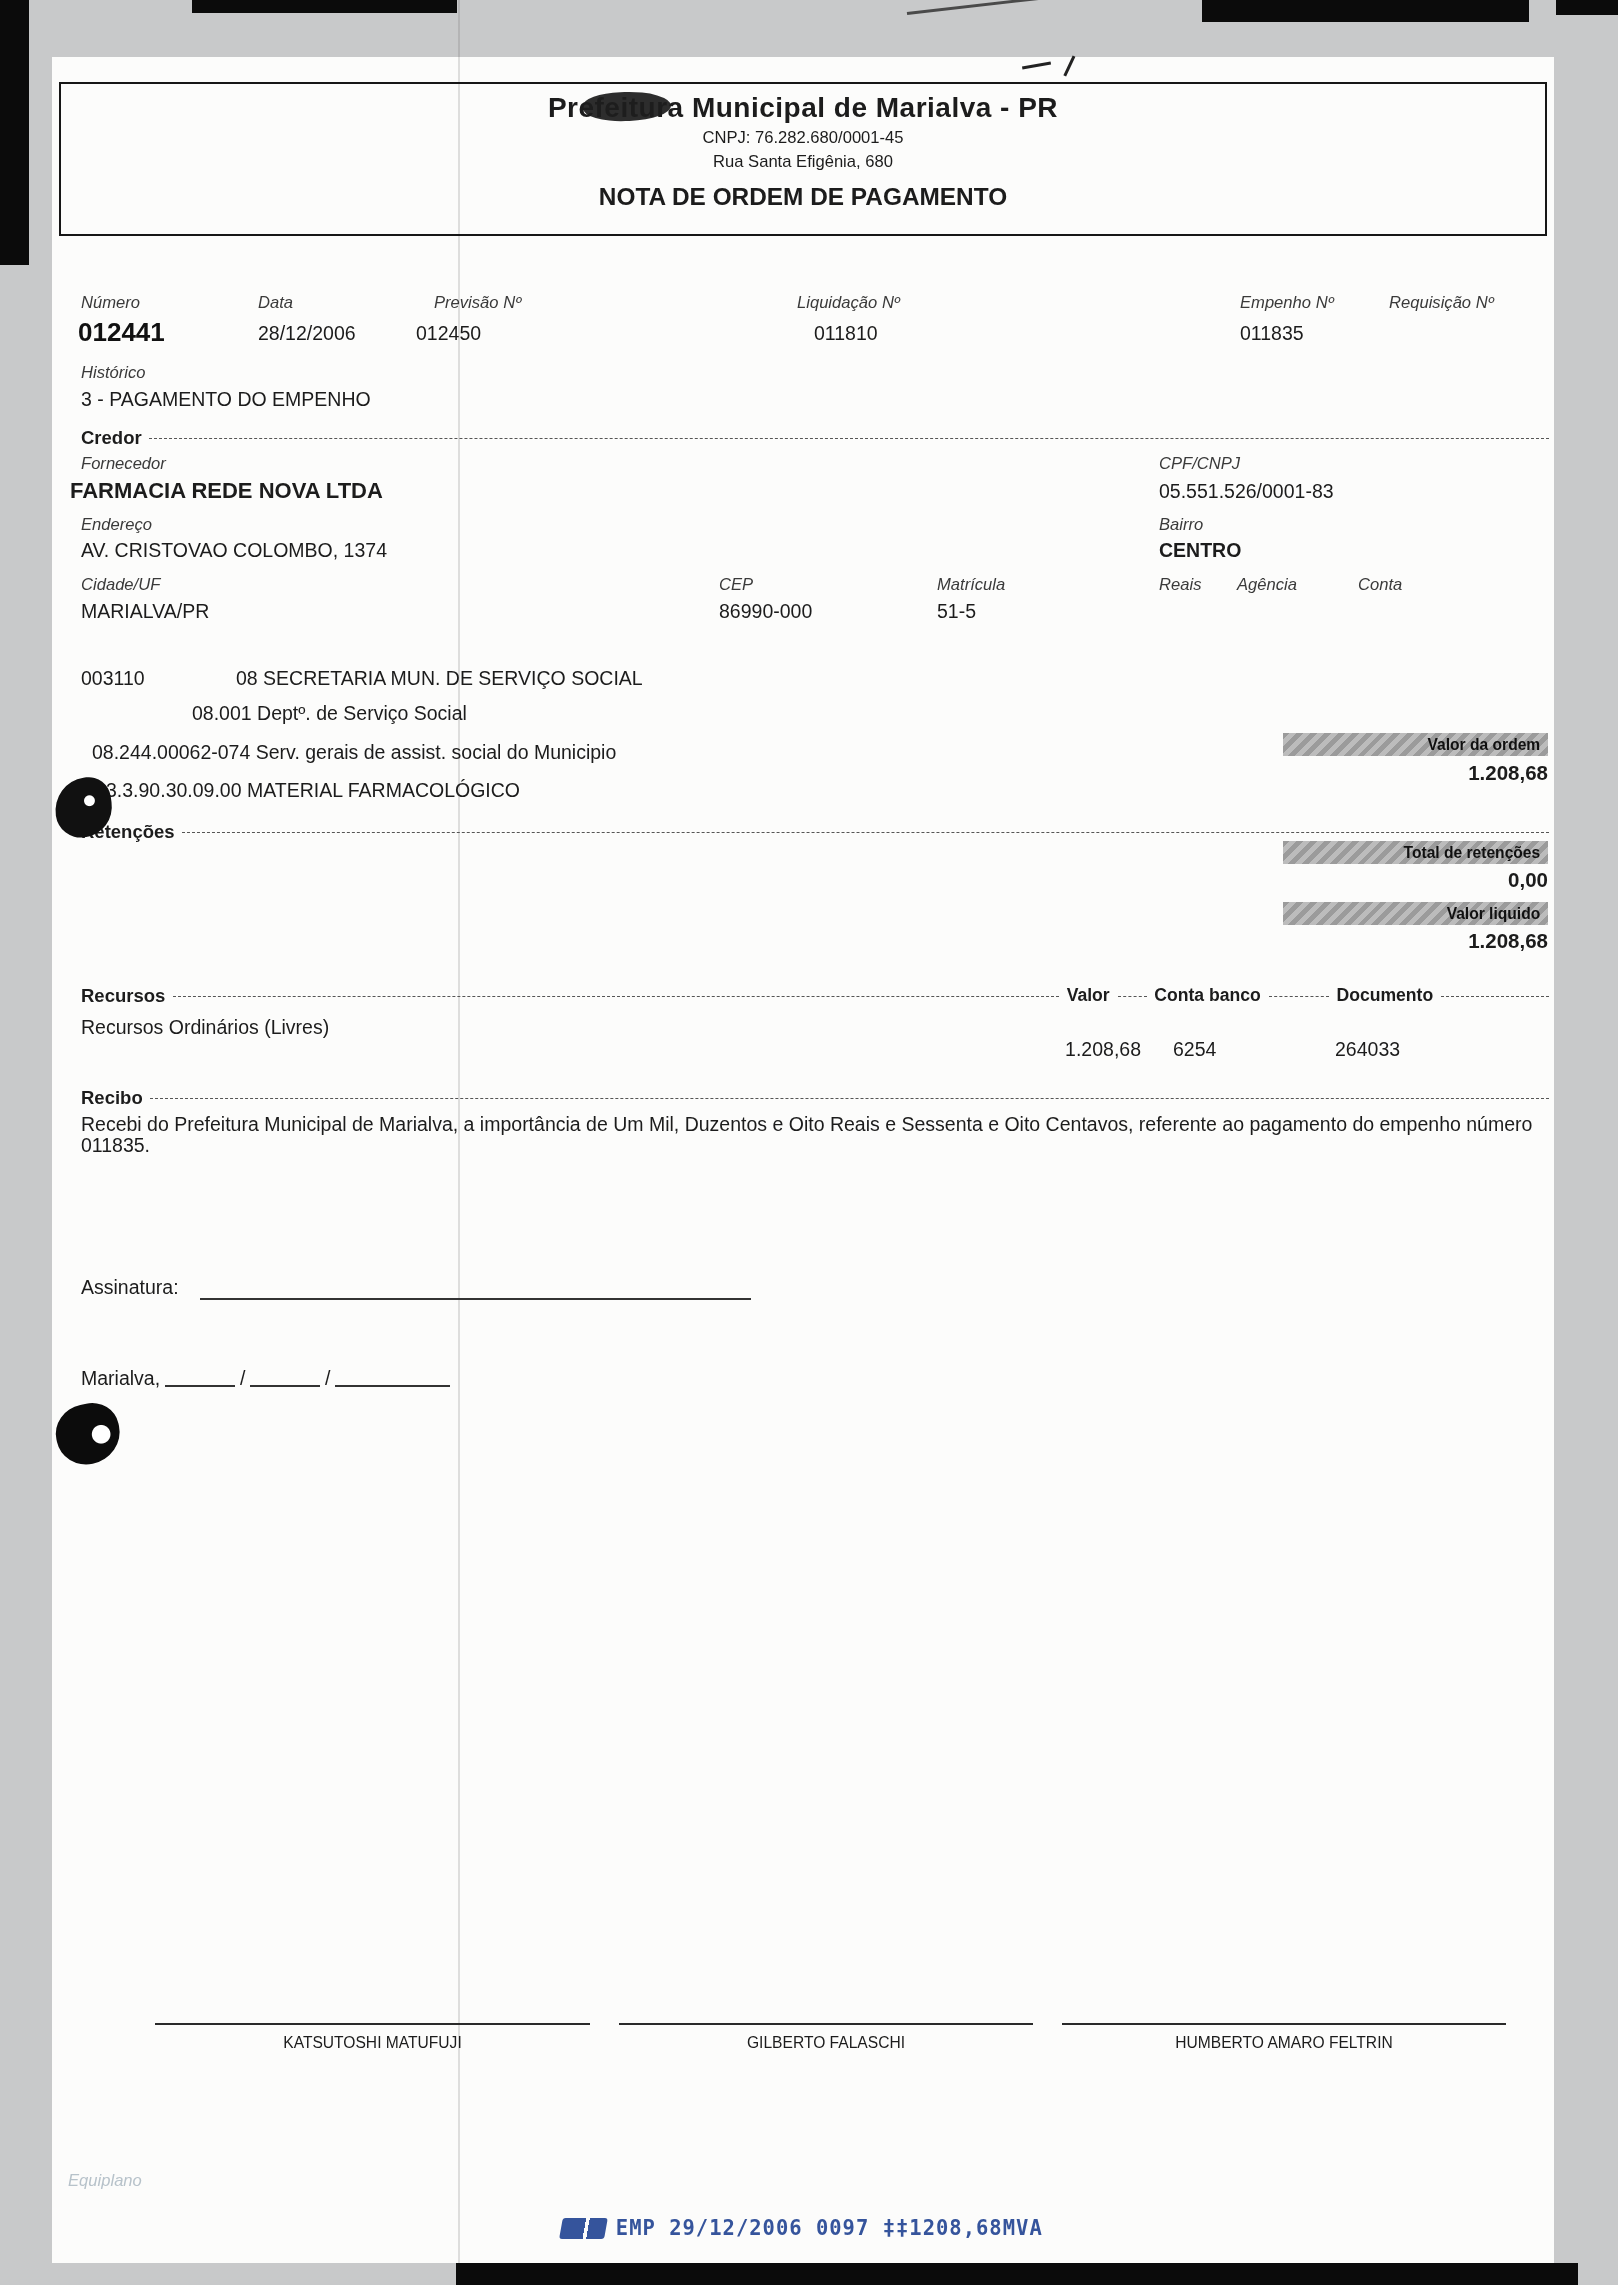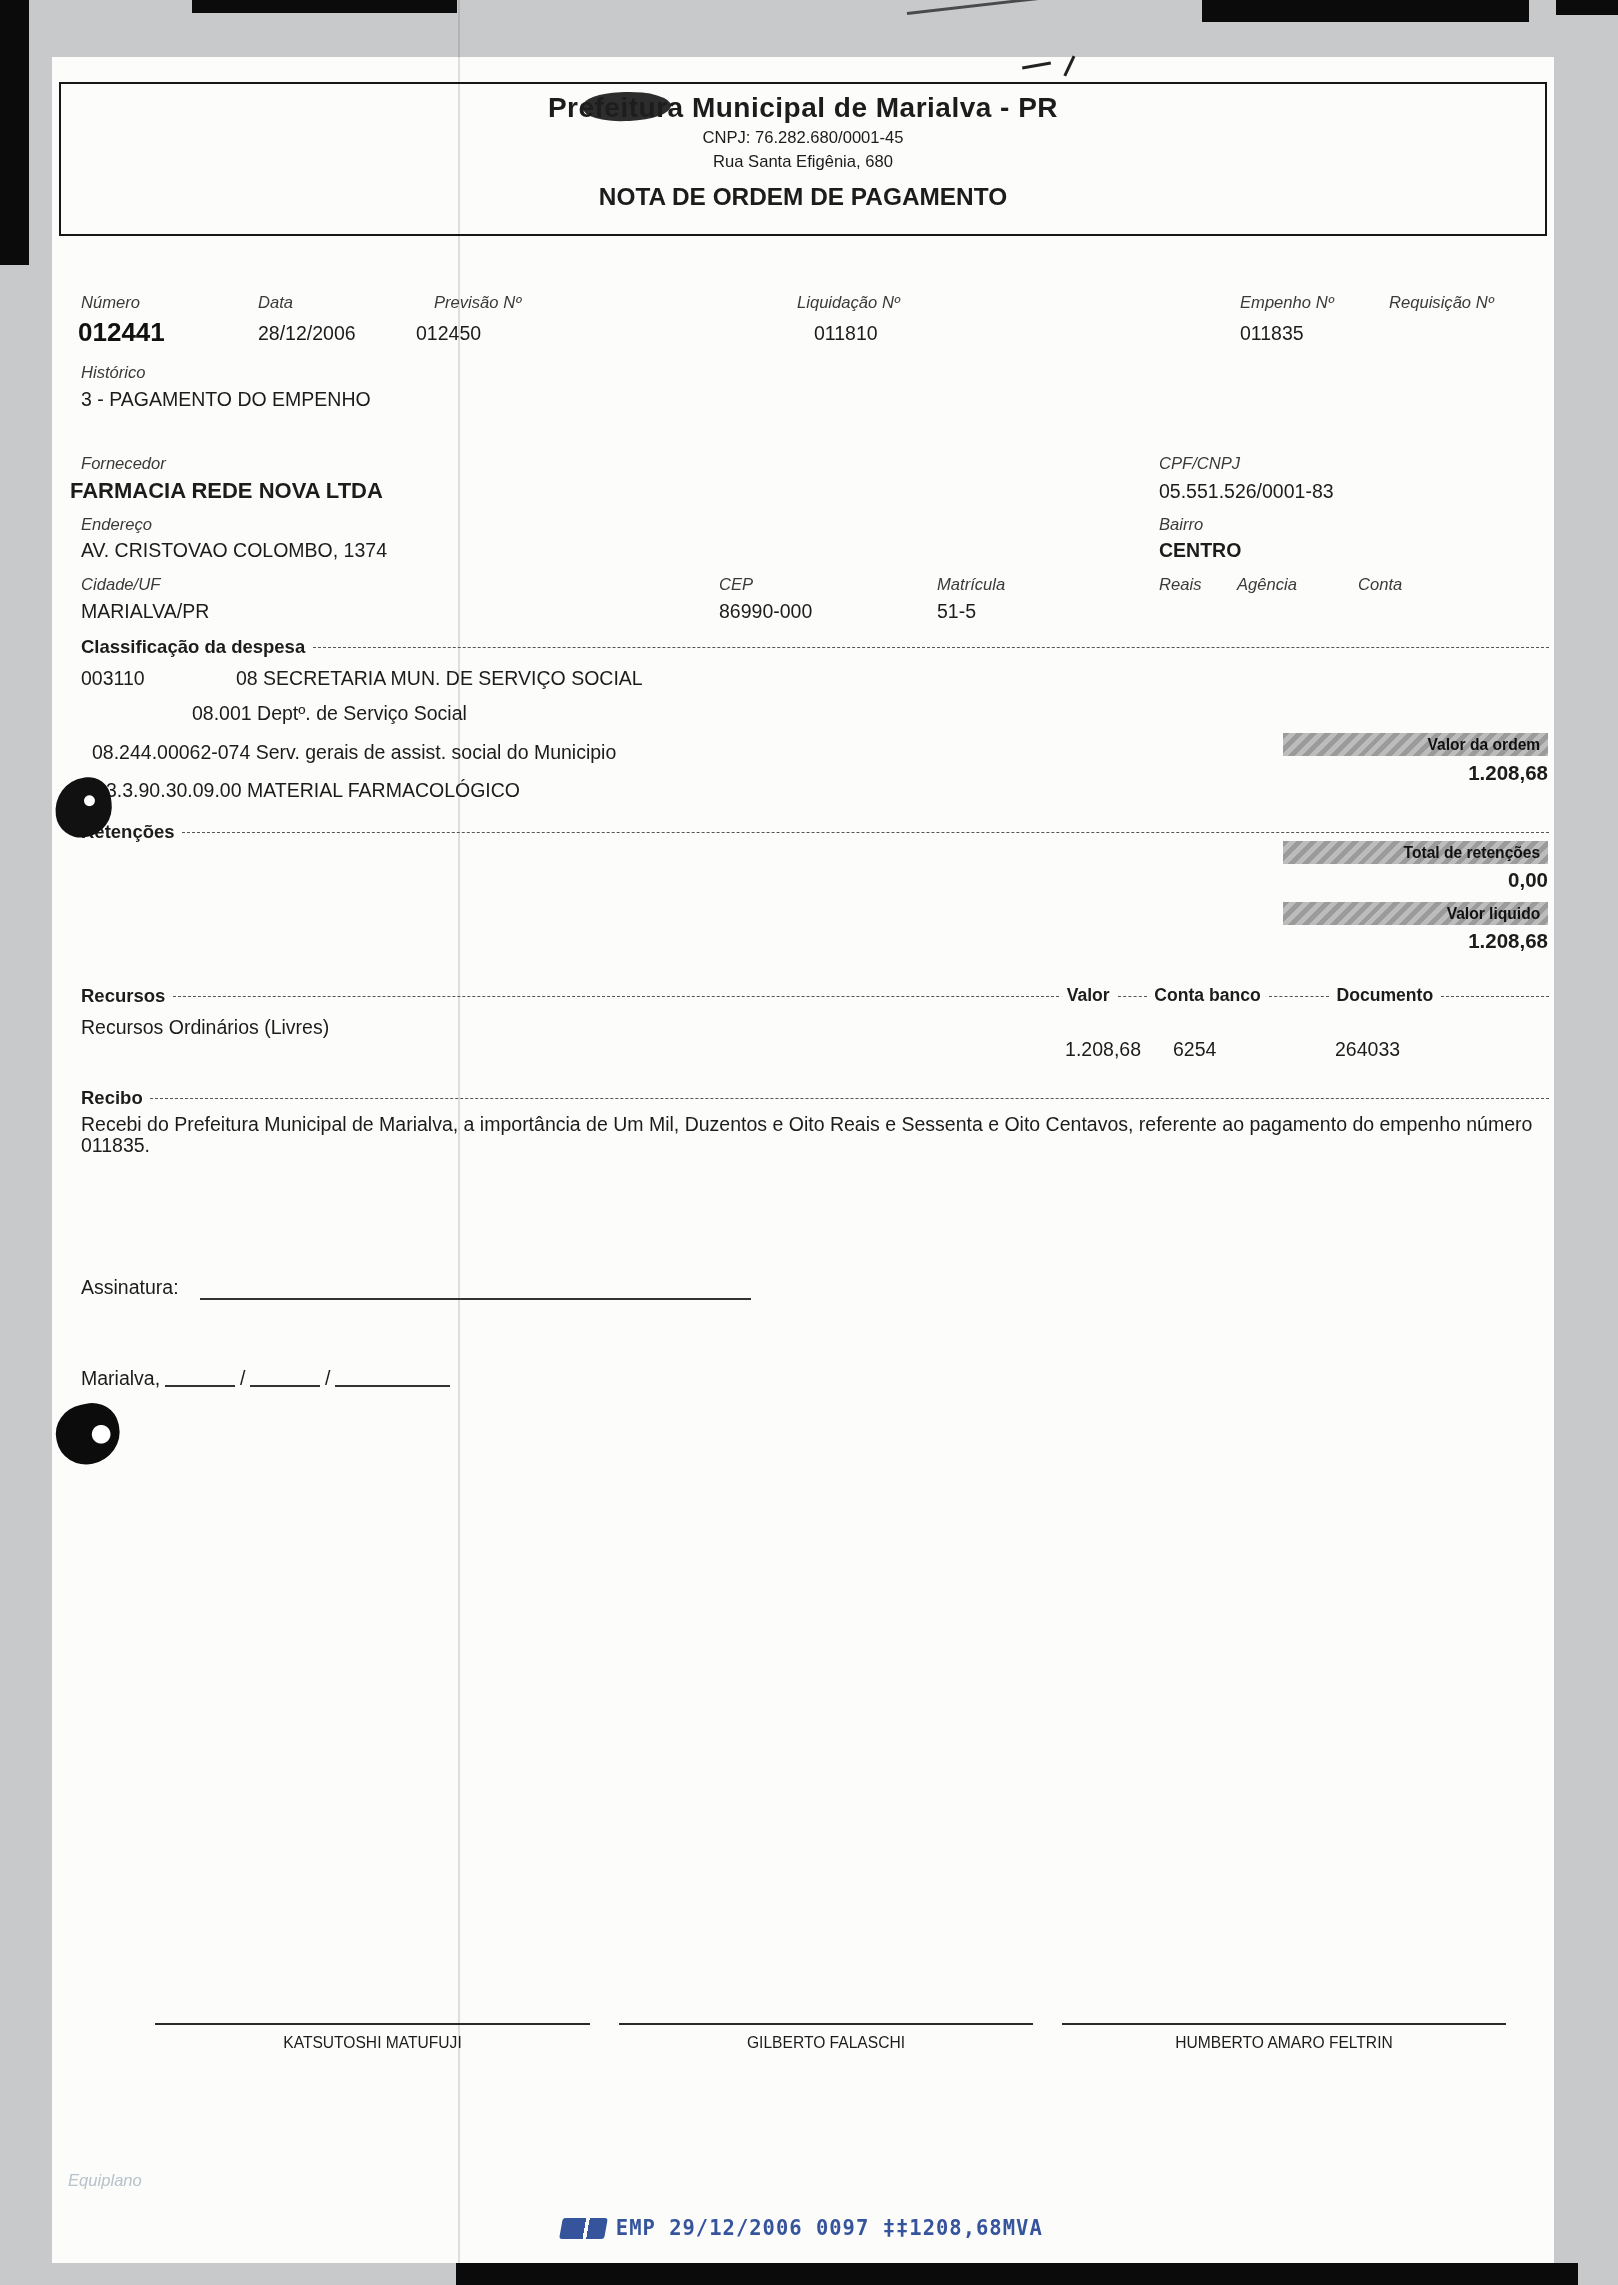--- a/index.html
+++ b/index.html
@@ -74,44 +74,44 @@
 
   <div class="abs big" style="left:78px; top:317px;">012441</div>
   <div class="abs val" style="left:258px; top:322px;">28/12/2006</div>
   <div class="abs val" style="left:416px; top:322px;">012450</div>
   <div class="abs val" style="left:797px; top:322px;margin-left:17px;">011810</div>
   <div class="abs val" style="left:1240px; top:322px;">011835</div>
 
   <div class="abs lbl" style="left:81px; top:363px;">Histórico</div>
   <div class="abs val" style="left:81px; top:388px;">3 - PAGAMENTO DO EMPENHO</div>
 
+  <div class="secrow" style="top:427px;">
+    <span class="sec">Credor</span>
+    <span class="rule"></span>
+  </div>
   <div class="abs lbl" style="left:81px; top:454px;">Fornecedor</div>
   <div class="abs val b" style="left:70px; top:478px; font-size:22px;">FARMACIA REDE NOVA LTDA</div>
   <div class="abs lbl" style="left:1159px; top:454px;">CPF/CNPJ</div>
   <div class="abs val" style="left:1159px; top:480px;">05.551.526/0001-83</div>
 
   <div class="abs lbl" style="left:81px; top:515px;">Endereço</div>
   <div class="abs val" style="left:81px; top:539px;">AV. CRISTOVAO COLOMBO, 1374</div>
   <div class="abs lbl" style="left:1159px; top:515px;">Bairro</div>
   <div class="abs val b" style="left:1159px; top:539px;">CENTRO</div>
 
   <div class="abs lbl" style="left:81px; top:575px;">Cidade/UF</div>
   <div class="abs val" style="left:81px; top:600px;">MARIALVA/PR</div>
   <div class="abs lbl" style="left:719px; top:575px;">CEP</div>
   <div class="abs val" style="left:719px; top:600px;">86990-000</div>
   <div class="abs lbl" style="left:937px; top:575px;">Matrícula</div>
   <div class="abs val" style="left:937px; top:600px;">51-5</div>
   <div class="abs lbl" style="left:1159px; top:575px;">Reais</div>
   <div class="abs lbl" style="left:1237px; top:575px;">Agência</div>
   <div class="abs lbl" style="left:1358px; top:575px;">Conta</div>
 
-  <div class="secrow" style="top:636px;">
-    <span class="sec">Classificação da despesa</span>
-    <span class="rule"></span>
-  </div>
   <div class="abs val" style="left:81px; top:667px;">003110</div>
   <div class="abs val" style="left:236px; top:667px;">08 SECRETARIA MUN. DE SERVIÇO SOCIAL</div>
   <div class="abs val" style="left:192px; top:702px;">08.001 Deptº. de Serviço Social</div>
   <div class="abs val" style="left:92px; top:741px;">08.244.00062-074 Serv. gerais de assist. social do Municipio</div>
   <div class="abs val" style="left:106px; top:779px;">3.3.90.30.09.00 MATERIAL FARMACOLÓGICO</div>
 
   <div class="gbar" style="left:1283px; top:733px;">Valor da ordem</div>
   <div class="gval" style="left:1283px; top:761px;">1.208,68</div>
 
   <div class="secrow" style="top:821px;">

